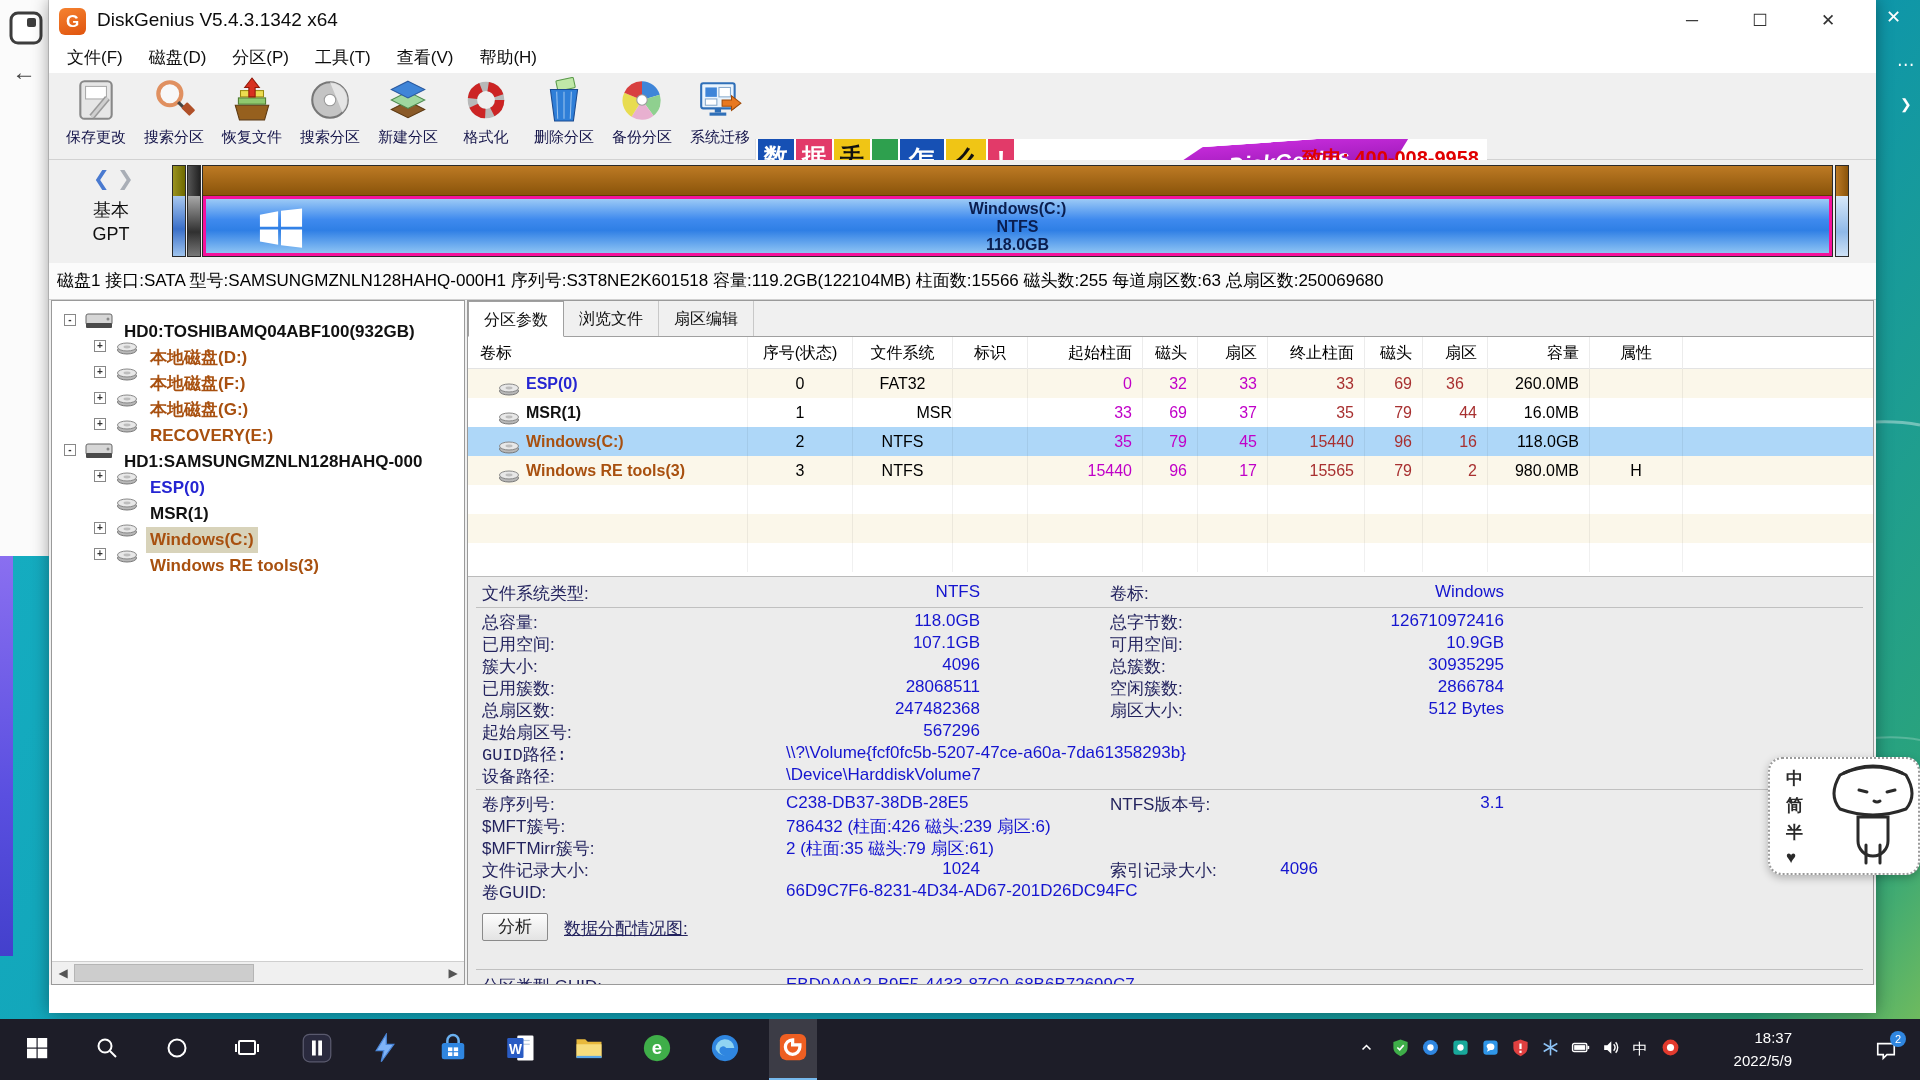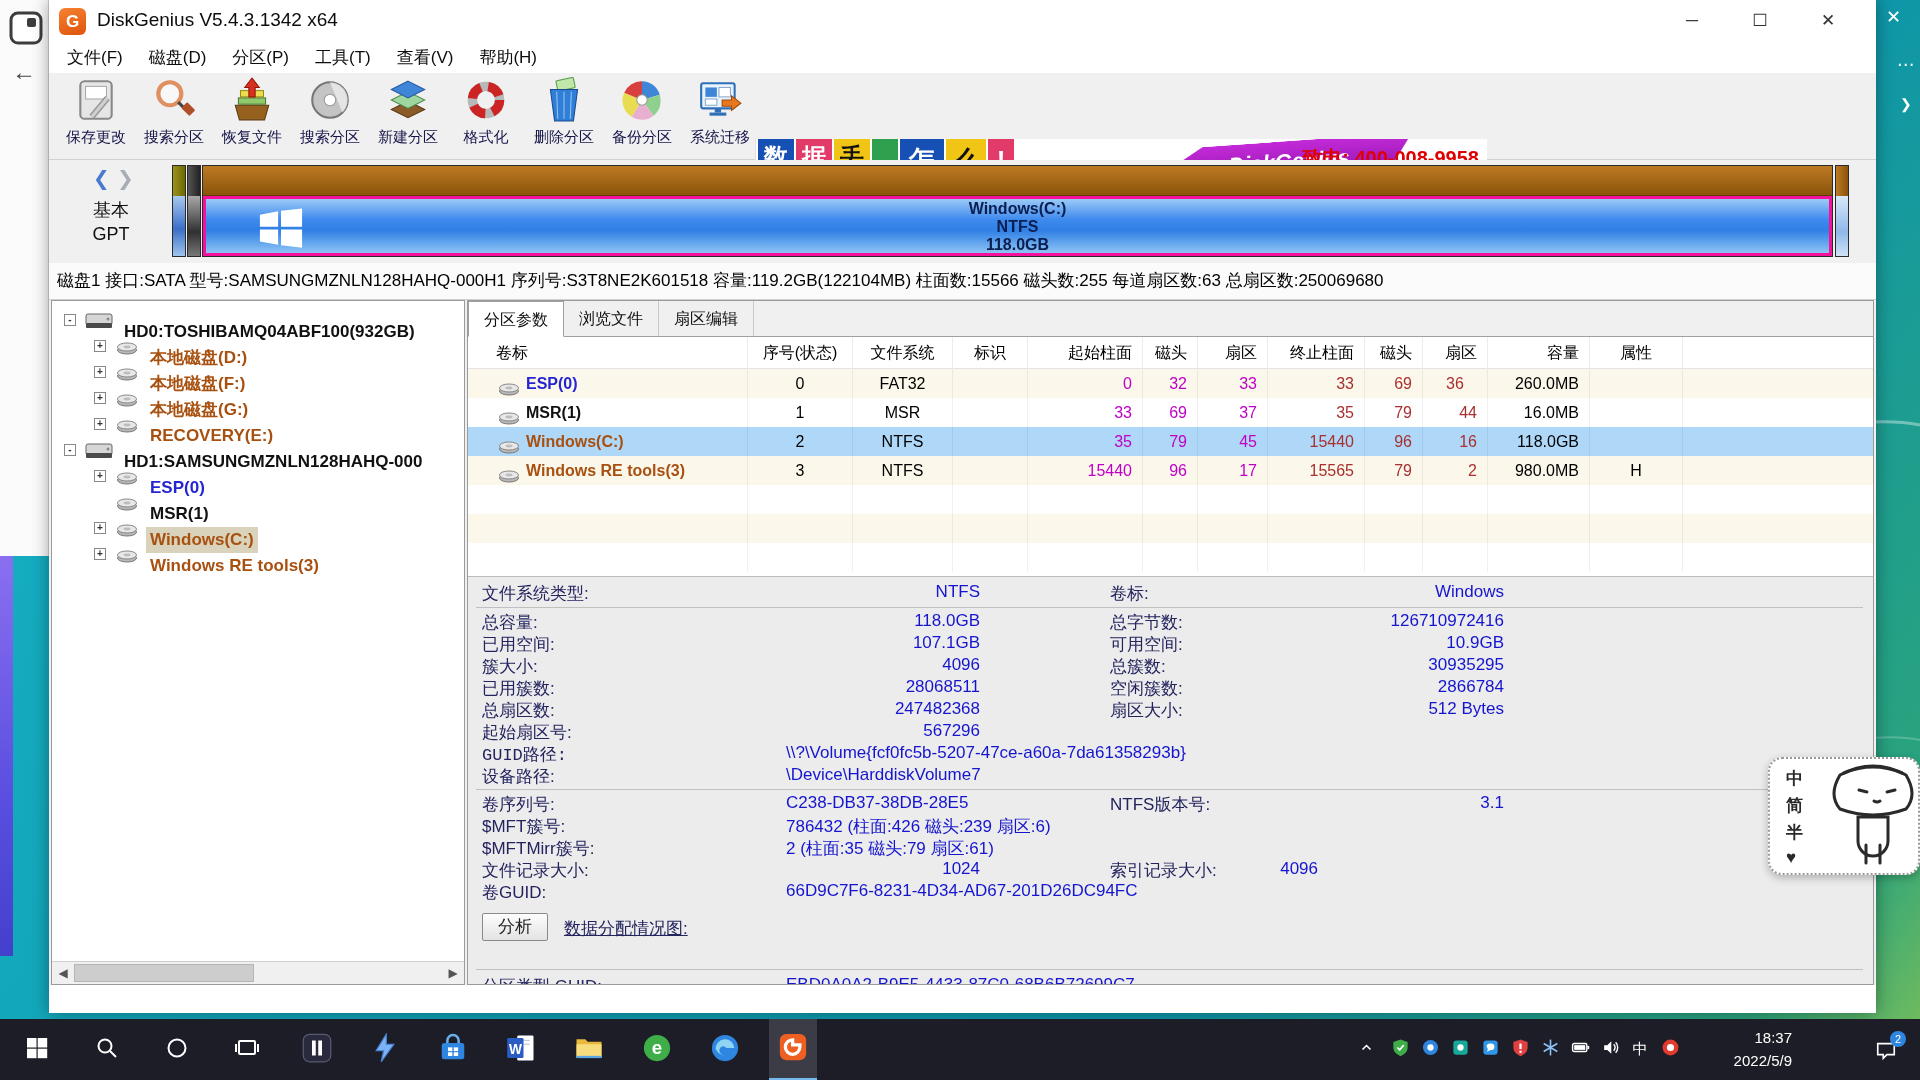--- a/index.html
+++ b/index.html
@@ -400,21 +400,21 @@
         </div>
       </div>
 
       <div id="rightpanel" class="abs">
         <div id="tabbar">
             <div class="tab active">分区参数</div>
             <div class="tab">浏览文件</div>
             <div class="tab">扇区编辑</div>
           </div>
         <div id="thead">
-            <div class="hcell" style="left: 0px; width: 280px; text-align: left; padding-left: 28px;">卷标</div>
+            <div class="hcell" style="left: 0px; width: 280px; text-align: left; padding-left: 12px;">卷标</div>
             <div class="hcell" style="left: 280px; width: 105px; text-align: center;">序号(状态)</div>
             <div class="hcell" style="left: 385px; width: 100px; text-align: center;">文件系统</div>
             <div class="hcell" style="left: 485px; width: 75px; text-align: center;">标识</div>
             <div class="hcell" style="left: 560px; width: 115px; text-align: right; padding-right: 10px;">起始柱面</div>
             <div class="hcell" style="left: 675px; width: 55px; text-align: right; padding-right: 10px;">磁头</div>
             <div class="hcell" style="left: 730px; width: 70px; text-align: right; padding-right: 10px;">扇区</div>
             <div class="hcell" style="left: 800px; width: 97px; text-align: right; padding-right: 10px;">终止柱面</div>
             <div class="hcell" style="left: 897px; width: 58px; text-align: right; padding-right: 10px;">磁头</div>
             <div class="hcell" style="left: 955px; width: 65px; text-align: right; padding-right: 10px;">扇区</div>
             <div class="hcell" style="left: 1020px; width: 102px; text-align: right; padding-right: 10px;">容量</div>
@@ -445,21 +445,21 @@
             <div class="drow row-white" style="top: 29px;">
               <div class="dcell" style="left: 0px; width: 280px;">
                 <span class="picon"><svg width="22" height="14">
                     <ellipse cx="11" cy="9" rx="9.5" ry="4" fill="#b8b8b8" stroke="#777"></ellipse>
                     <ellipse cx="11" cy="6" rx="9.5" ry="4" fill="#e8e8e8" stroke="#888"></ellipse>
                     <ellipse cx="11" cy="6" rx="3.5" ry="1.4" fill="#bdbdbd"></ellipse>
                   </svg></span>
                 <span class="pname t-dark" style="position: absolute; left: 58px;">MSR(1)</span>
               </div>
               <div class="dcell c-blk" style="left: 280px; width: 105px; text-align: center;">1</div>
-              <div class="dcell c-blk" style="left: 385px; width: 100px; text-align: center;">MSR</div>
+              <div class="dcell c-blk" style="left: 385px; width: 100px; text-align: right;">MSR</div>
               <div class="dcell c-blk" style="left: 485px; width: 75px; text-align: center;"></div>
               <div class="dcell c-mag" style="left: 560px; width: 115px; text-align: right; padding-right: 10px;">33</div>
               <div class="dcell c-mag" style="left: 675px; width: 55px; text-align: right; padding-right: 10px;">69</div>
               <div class="dcell c-mag" style="left: 730px; width: 70px; text-align: right; padding-right: 10px;">37</div>
               <div class="dcell c-red" style="left: 800px; width: 97px; text-align: right; padding-right: 10px;">35</div>
               <div class="dcell c-red" style="left: 897px; width: 58px; text-align: right; padding-right: 10px;">79</div>
               <div class="dcell c-red" style="left: 955px; width: 65px; text-align: right; padding-right: 10px;">44</div>
               <div class="dcell c-blk" style="left: 1020px; width: 102px; text-align: right; padding-right: 10px;">16.0MB</div>
               <div class="dcell c-blk" style="left: 1122px; width: 93px; text-align: center;"></div>
             </div>

